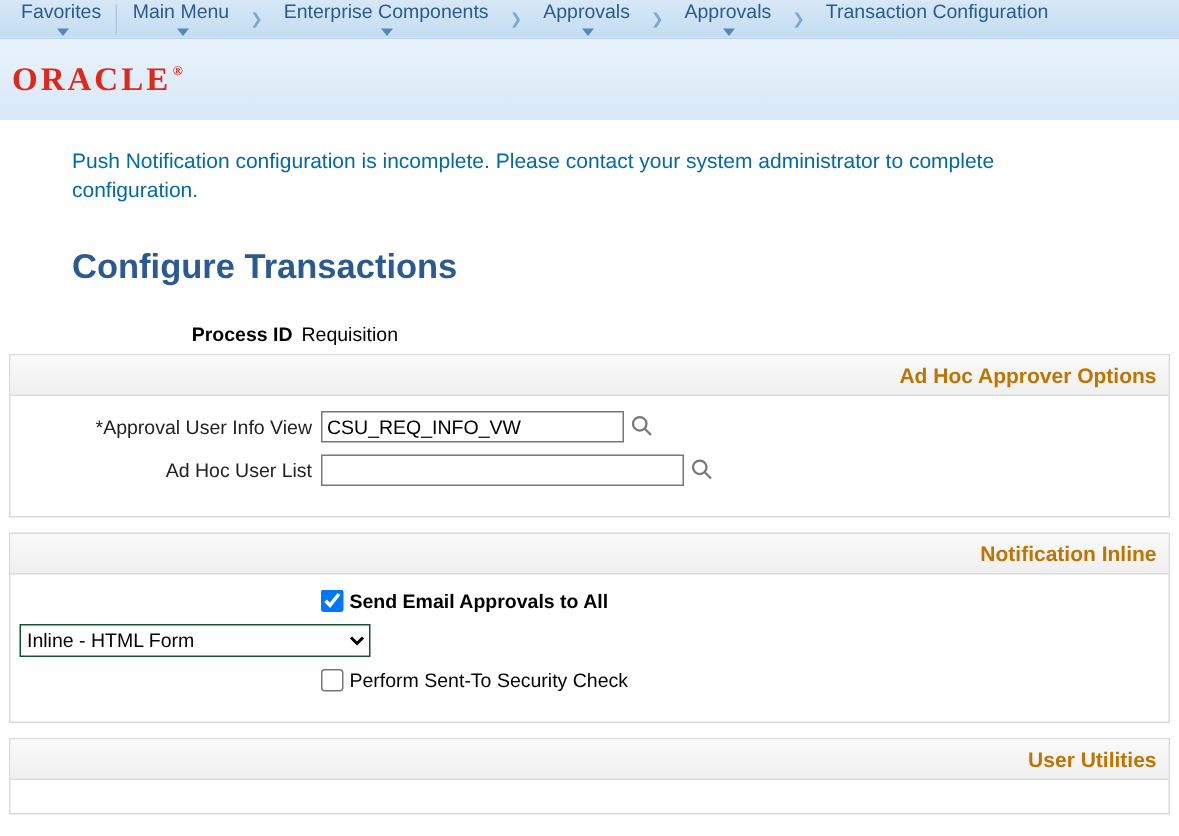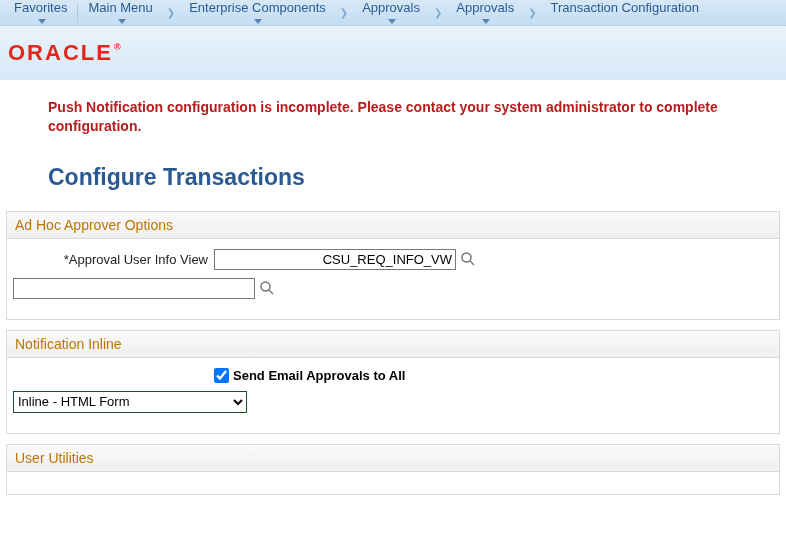--- a/index.html
+++ b/index.html
@@ -44,39 +44,39 @@
     border-left: 4px solid transparent;
     border-right: 4px solid transparent;
     border-top: 5px solid #5a85b7;
     margin-left: 2px;
   }
   .logo-strip {
     background: linear-gradient(to bottom, #eaf3fb 0%, #d7e8f7 100%);
     padding: 14px 8px 14px 8px;
   }
   .oracle-logo {
-    font-family: Liberation Sans, sans-serif;
+    font-family: Liberation Serif, serif;
     font-weight: bold;
     font-size: 22px;
     color: #e1261c;
     letter-spacing: 2px;
     position: relative;
   }
   .oracle-logo .reg {
     font-size: 9px;
     position: relative;
     top: -10px;
     left: 1px;
   }
   .content {
     padding: 8px 0 10px 0;
   }
   .alert {
-    color: #b91c1c;
-    font-weight: bold;
+    color: #0369a1;
+    font-weight: normal;
     font-size: 14px;
     padding: 10px 36px 10px 48px;
     line-height: 1.35;
   }
   .page-title {
     color: #2b5a92;
     font-size: 23px;
     font-weight: bold;
     padding: 18px 0 20px 48px;
   }
@@ -94,23 +94,24 @@
   }
   .section {
     margin: 0 6px 10px 6px;
     border: 1px solid #d9d9d9;
     background: #fff;
   }
   .section-title {
     background: linear-gradient(to bottom, #fafafa 0%, #efefef 100%);
     border-bottom: 1px solid #d9d9d9;
     color: #c07400;
-    font-weight: normal;
+    font-weight: bold;
     font-size: 14px;
     padding: 5px 8px;
+    text-align: right;
   }
   .section-body {
     padding: 10px 6px 12px 6px;
   }
   .form-row {
     display: flex;
     align-items: center;
     margin-bottom: 8px;
   }
   .form-row .flabel {
@@ -196,35 +197,40 @@
     <span>ORACLE</span><span class="reg">®</span>
   </span>
 </div>
 
 <div class="content">
 
   <div class="alert">Push Notification configuration is incomplete. Please contact your system administrator to complete configuration.</div>
 
   <div class="page-title">Configure Transactions</div>
 
+  <div class="process-row">
+    <div class="lbl">Process ID</div>
+    <div>Requisition</div>
+  </div>
 
   <div class="section">
     <div class="section-title">Ad Hoc Approver Options</div>
     <div class="section-body">
       <div class="form-row">
         <div class="flabel">*Approval User Info View</div>
-        <input type="text" style="width: 242px; text-align: right;" value="CSU_REQ_INFO_VW">
+        <input type="text" style="width: 202px;" value="CSU_REQ_INFO_VW">
         <span class="lookup-icon">
           <svg viewBox="0 0 16 16">
               <circle cx="6.5" cy="6.5" r="4.5" fill="none" stroke="#777" stroke-width="1.5"></circle>
               <line x1="10" y1="10" x2="14" y2="14" stroke="#777" stroke-width="1.5"></line>
             </svg>
         </span>
       </div>
       <div class="form-row">
+        <div class="flabel">Ad Hoc User List</div>
         <input type="text" style="width: 242px;" value="">
         <span class="lookup-icon">
           <svg viewBox="0 0 16 16">
               <circle cx="6.5" cy="6.5" r="4.5" fill="none" stroke="#777" stroke-width="1.5"></circle>
               <line x1="10" y1="10" x2="14" y2="14" stroke="#777" stroke-width="1.5"></line>
             </svg>
         </span>
       </div>
     </div>
   </div>
@@ -237,20 +243,27 @@
         <div class="checkbox-wrap">
           <input type="checkbox" checked="" style="">
           <span style="font-weight:bold">Send Email Approvals to All</span>
         </div>
       </div>
       <div class="form-row">
         <select class="delivery">
           <option>Inline - HTML Form</option>
         </select>
       </div>
+      <div class="form-row">
+        <div class="flabel"></div>
+        <div class="checkbox-wrap">
+          <input type="checkbox" style="">
+          <span>Perform Sent-To Security Check</span>
+        </div>
+      </div>
     </div>
   </div>
 
   <div class="section">
     <div class="section-title">User Utilities</div>
     <div class="section-body">
       
       
     </div>
   </div>

